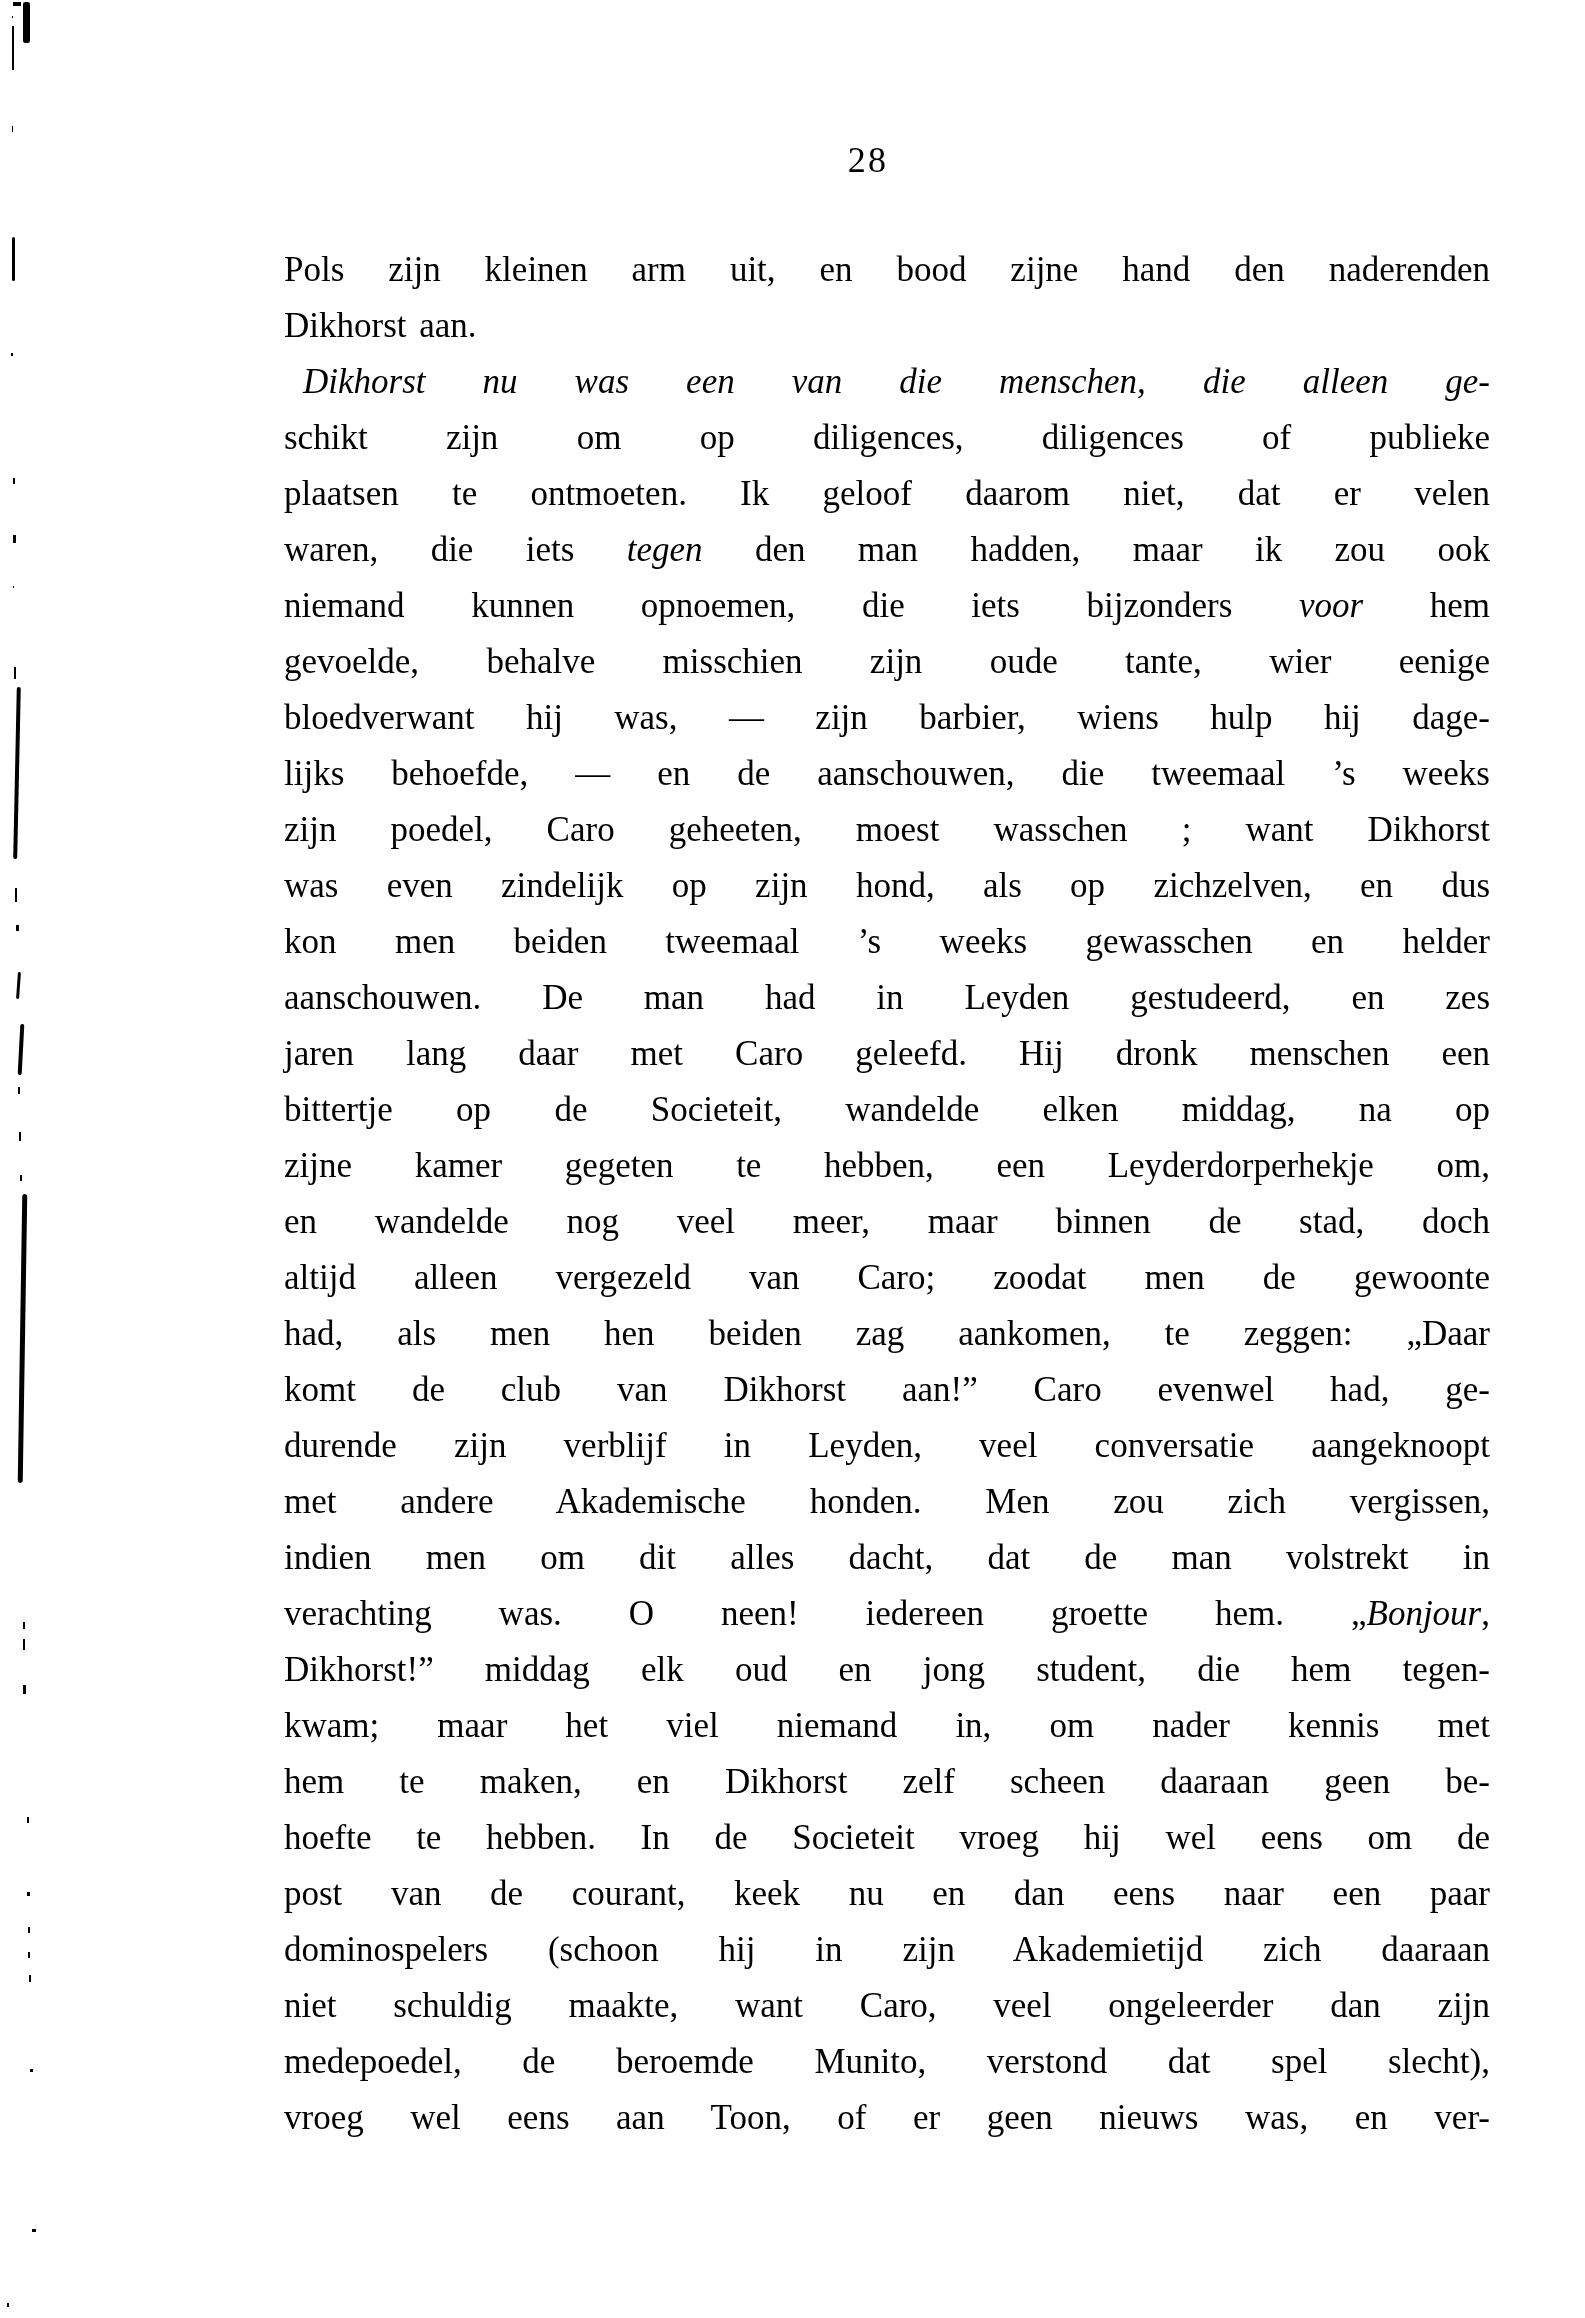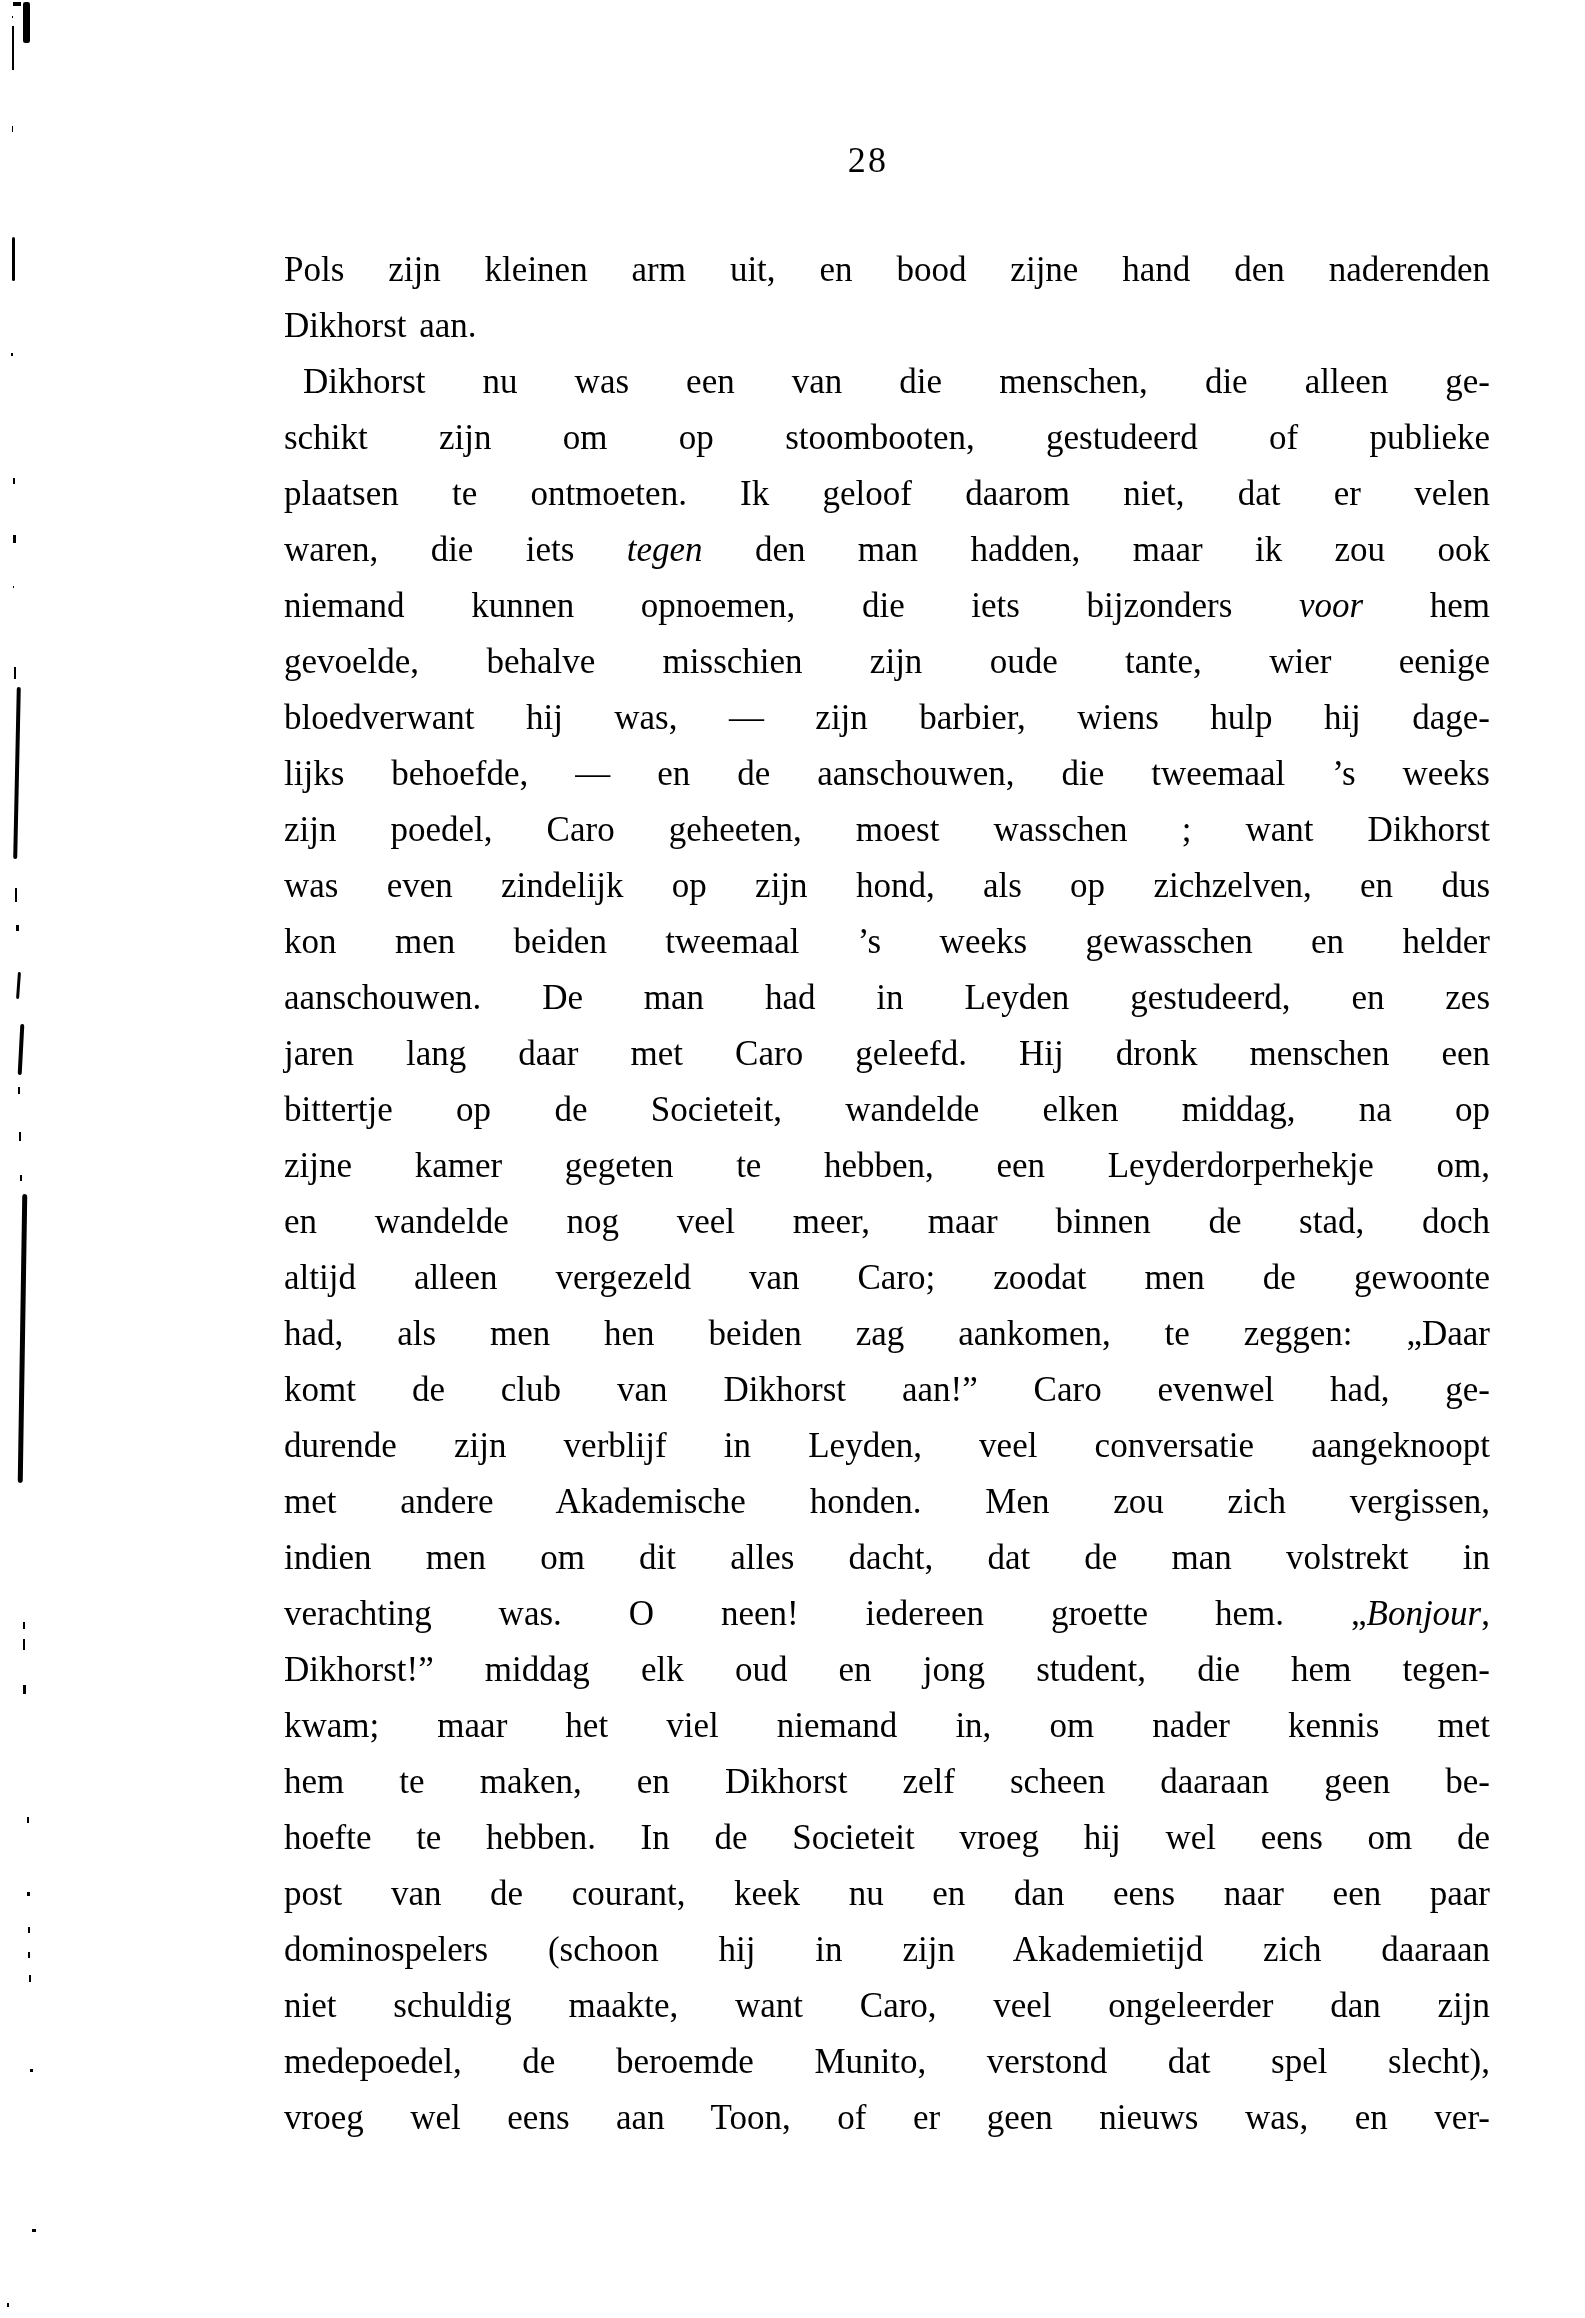--- a/index.html
+++ b/index.html
@@ -31,21 +31,21 @@
     line-height: 56px;
     word-spacing: 3.9px;
     margin-left: 19px;
   }
   .line {
     text-align: justify;
     text-align-last: justify;
     white-space: normal;
   }
   .line.left-last { text-align-last: left; }
-  .line.indent { text-indent: 19px; }
+  .line.indent { text-indent: 19px; font-style: italic; }
   .it { font-style: italic; }
   
   .mark { position: absolute; background: #000; }
   .gutter {
     position: absolute;
     top: 0; left: 1530px;
     width: 55px; height: 2319px;
     background: #000;
     clip-path: polygon(22px 0px, 47px 0px, 50px 195px, 55px 664px, 55px 2319px, 44px 2319px, 44px 1483px, 31px 625px);
   }
@@ -54,21 +54,21 @@
 <body>
 
 <div class="page">
 
   <div class="page-number">28</div>
 
   <div class="text-block">
       <div class="line"><span>Pols zijn kleinen arm uit, en bood zijne hand den naderenden</span></div>
       <div class="line left-last"><span>Dikhorst aan.</span></div>
       <div class="line indent"><span>Dikhorst nu was een van die menschen, die alleen ge-</span></div>
-      <div class="line"><span>schikt zijn om op stoombooten, gestudeerd of publieke</span></div>
+      <div class="line"><span>schikt zijn om op diligences, diligences of publieke</span></div>
       <div class="line"><span>plaatsen te ontmoeten. Ik geloof daarom niet, dat er velen</span></div>
       <div class="line"><span>waren, die iets </span><span class="it">tegen</span><span> den man hadden, maar ik zou ook</span></div>
       <div class="line"><span>niemand kunnen opnoemen, die iets bijzonders </span><span class="it">voor</span><span> hem</span></div>
       <div class="line"><span>gevoelde, behalve misschien zijn oude tante, wier eenige</span></div>
       <div class="line"><span>bloedverwant hij was, — zijn barbier, wiens hulp hij dage-</span></div>
       <div class="line"><span>lijks behoefde, — en de aanschouwen, die tweemaal ’s weeks</span></div>
       <div class="line"><span>zijn poedel, Caro geheeten, moest wasschen ; want Dikhorst</span></div>
       <div class="line"><span>was even zindelijk op zijn hond, als op zichzelven, en dus</span></div>
       <div class="line"><span>kon men beiden tweemaal ’s weeks gewasschen en helder</span></div>
       <div class="line"><span>aanschouwen. De man had in Leyden gestudeerd, en zes</span></div>

